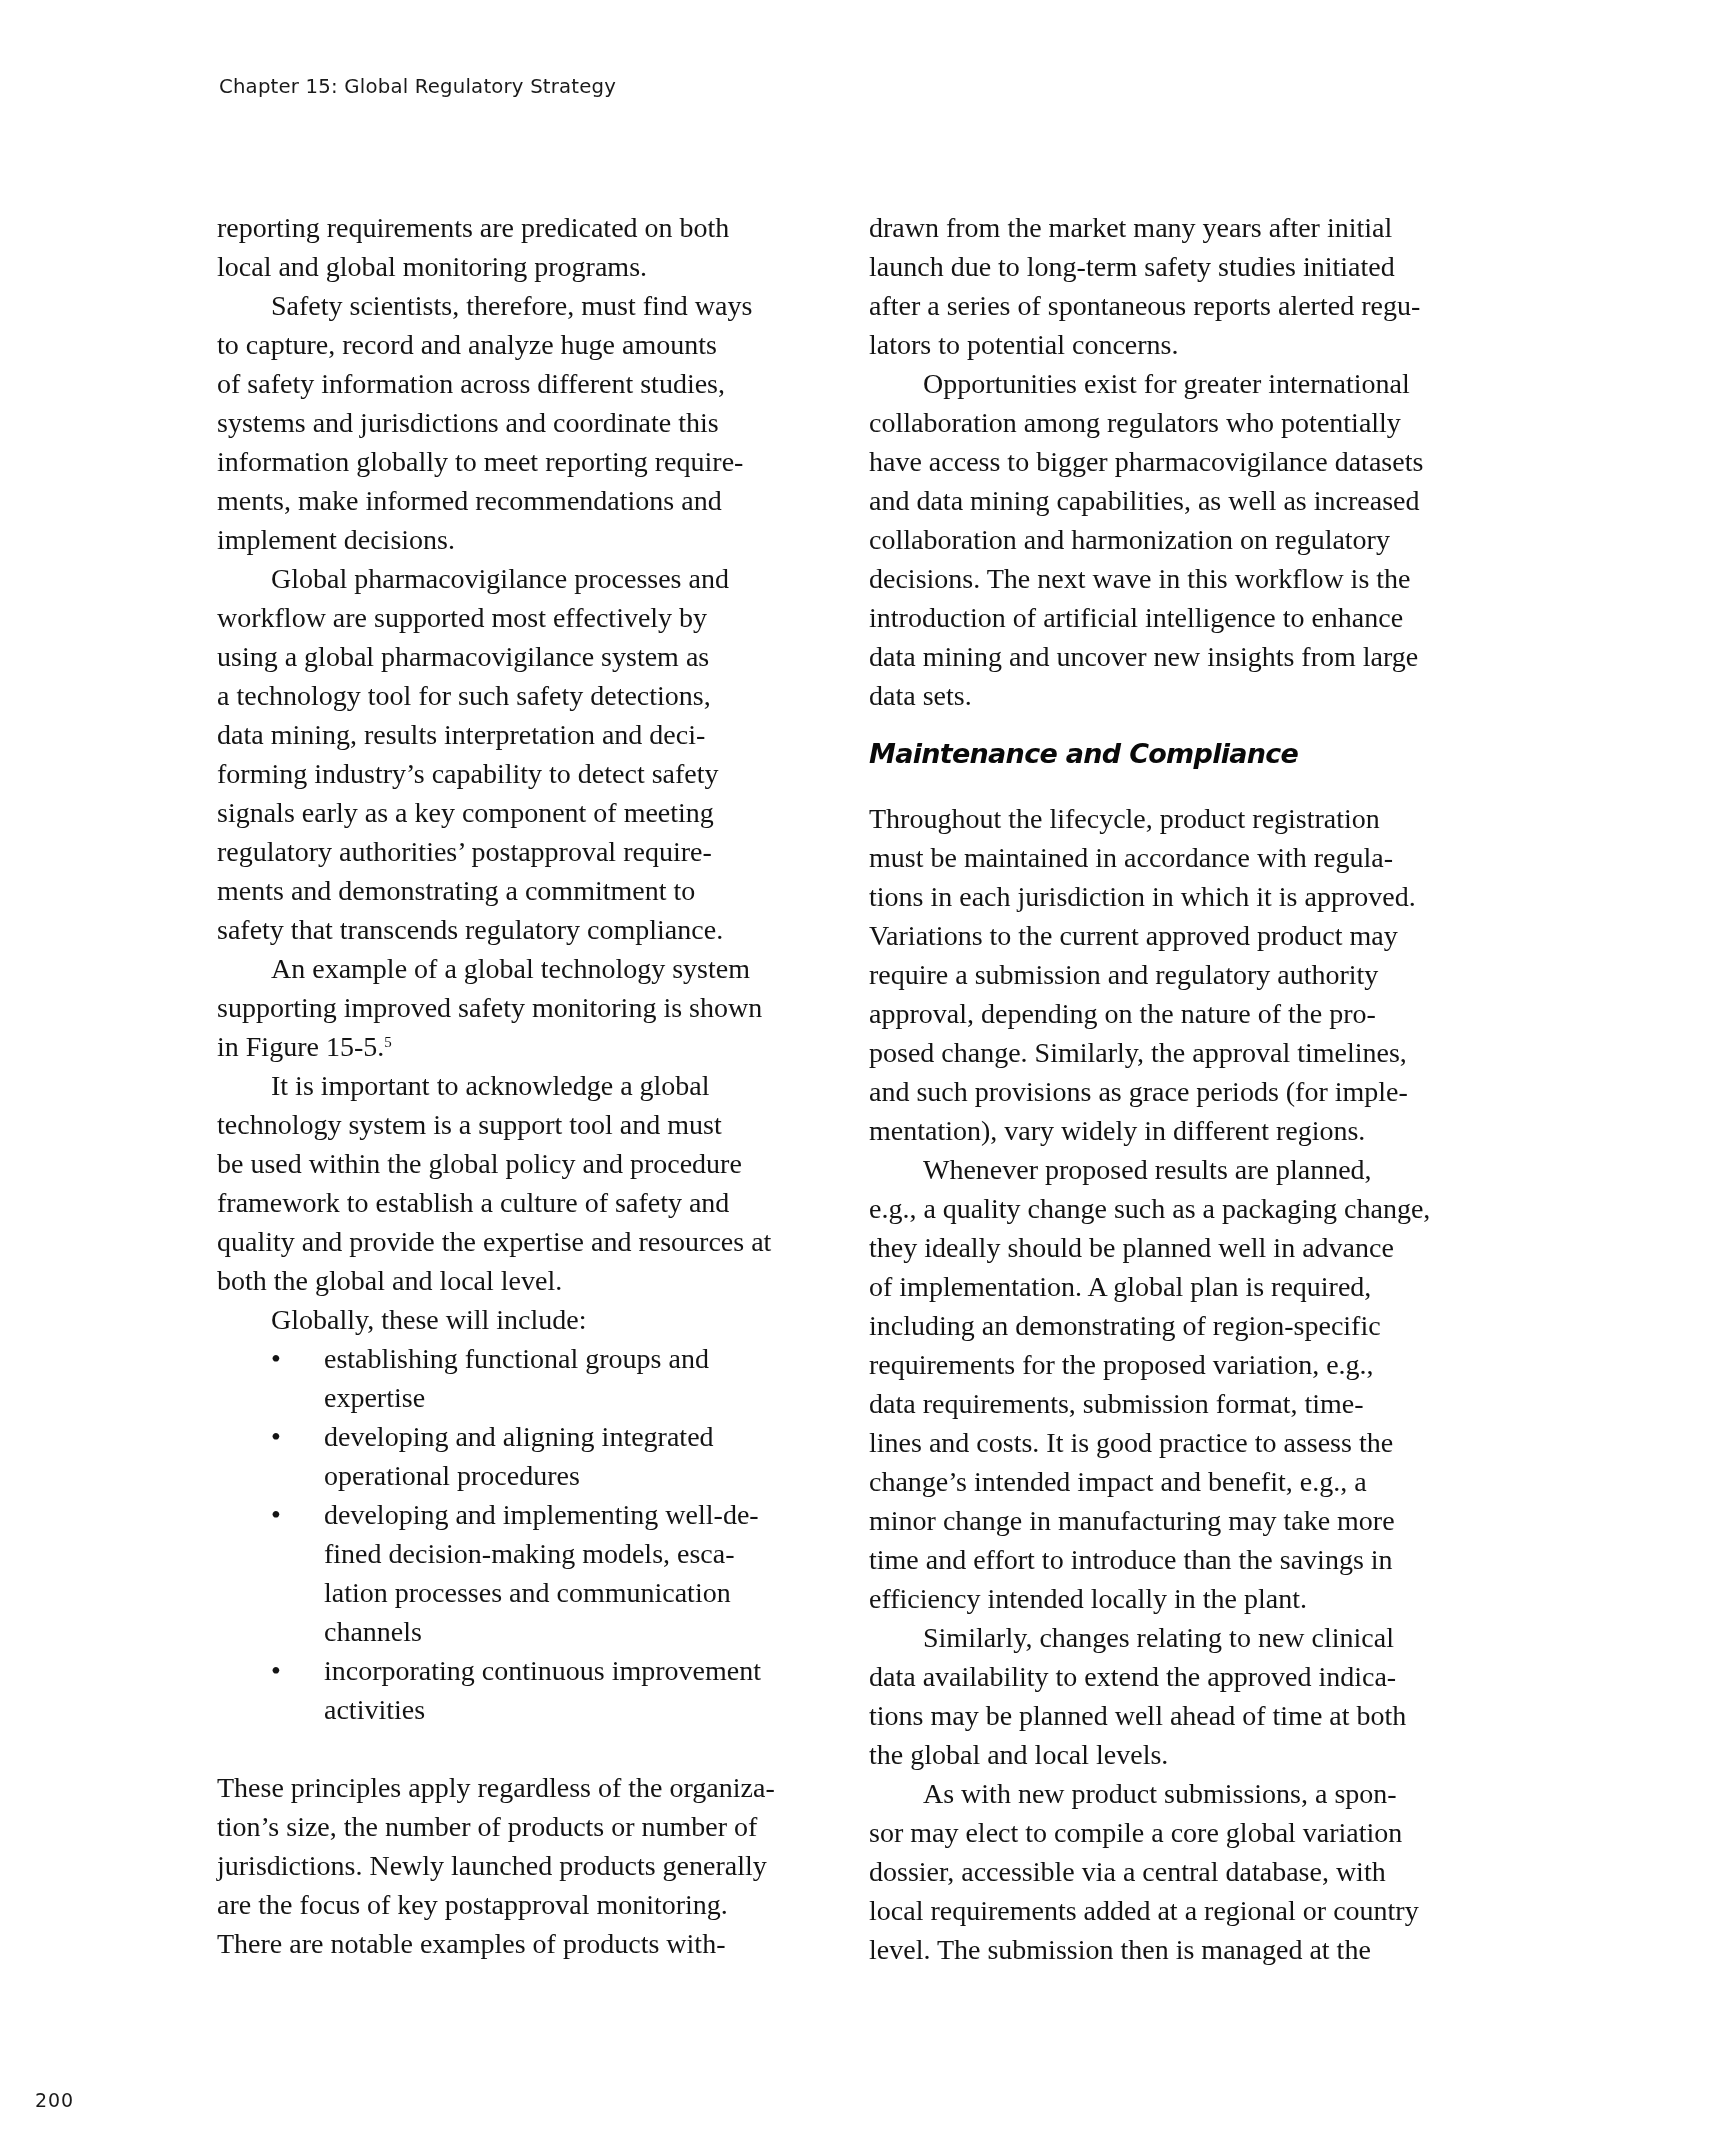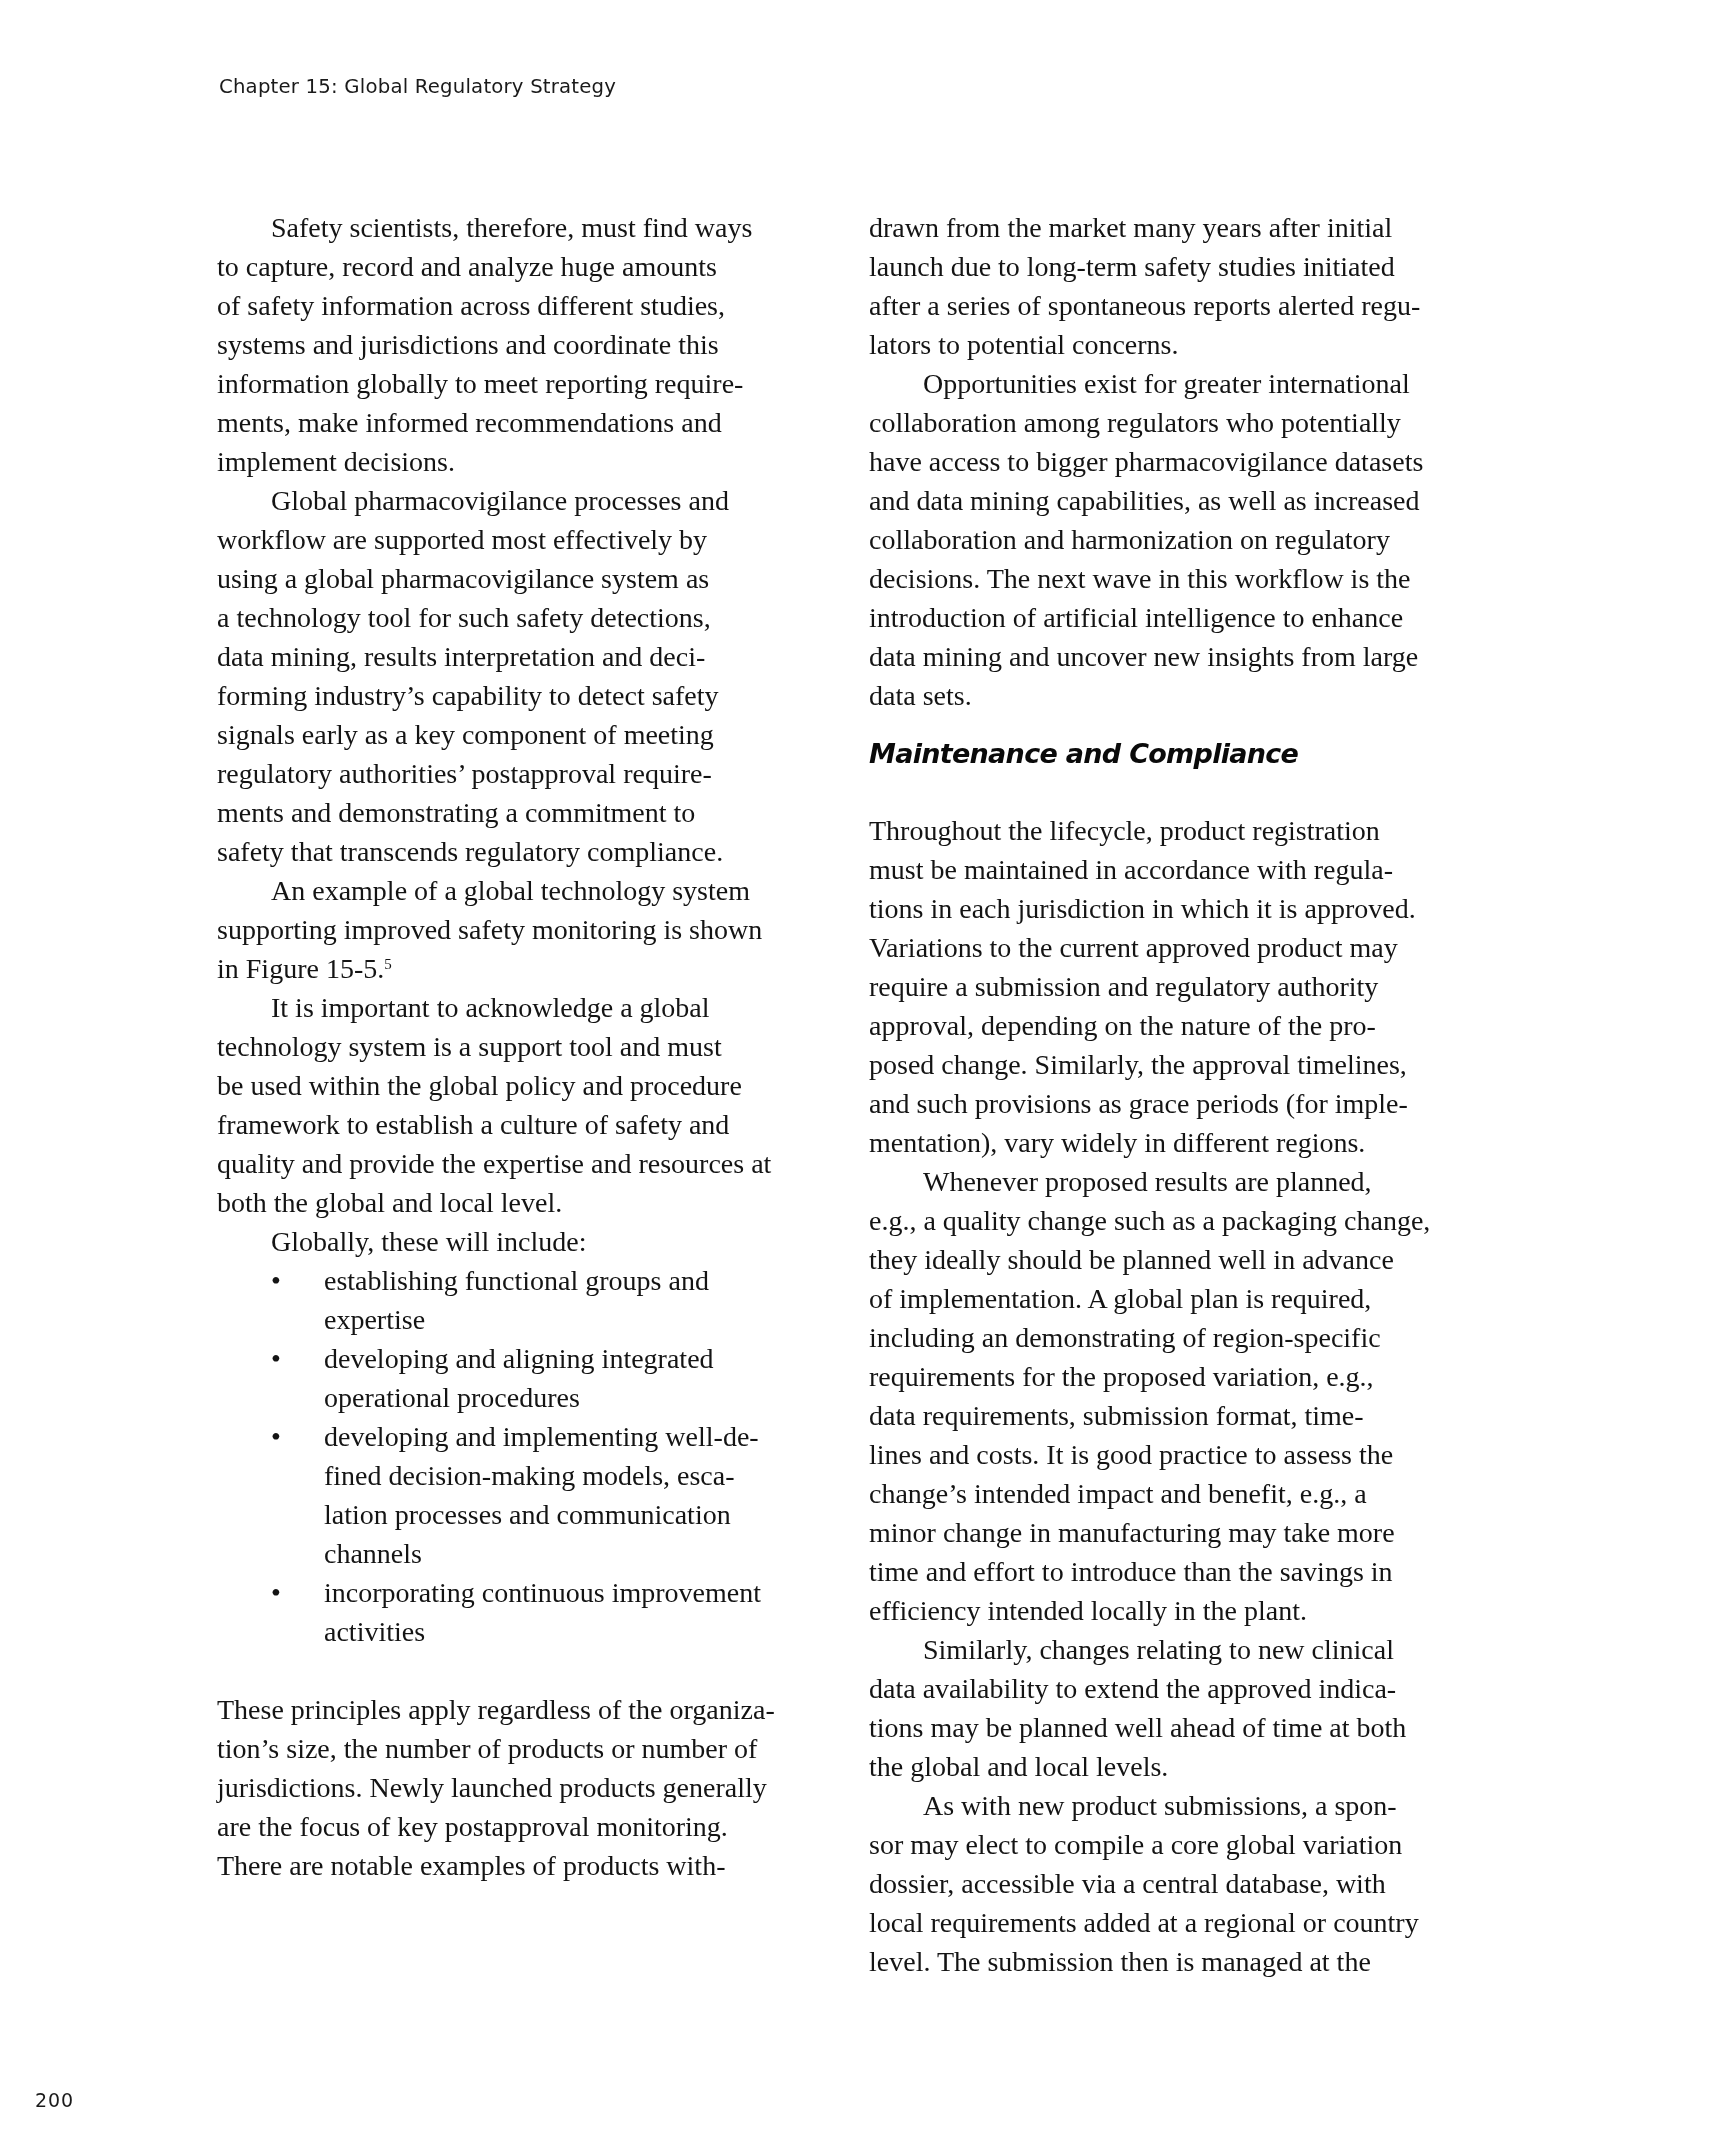--- a/index.html
+++ b/index.html
@@ -72,31 +72,35 @@
   .section-heading {
     display: block;
     font-family: "DejaVu Sans", sans-serif;
     font-weight: bold;
     font-style: italic;
     font-size: 27px;
     letter-spacing: -0.7px;
     height: 39px;
     line-height: 39px;
     margin-top: 19px;
-    margin-bottom: 38px;
+    margin-bottom: 26px;
     color: #0a0a0a;
   }
 </style>
 </head>
 <body>
 
 <div class="running-head">Chapter 15: Global Regulatory Strategy</div>
 
 <div class="column col-left">
 
+  <div>
+    <span class="line">reporting requirements are predicated on both</span>
+    <span class="line">local and global monitoring programs.</span>
+  </div>
 
   <div>
     <span class="line indent">Safety scientists, therefore, must find ways</span>
     <span class="line">to capture, record and analyze huge amounts</span>
     <span class="line">of safety information across different studies,</span>
     <span class="line">systems and jurisdictions and coordinate this</span>
     <span class="line">information globally to meet reporting require-</span>
     <span class="line">ments, make informed recommendations and</span>
     <span class="line">implement decisions.</span>
   </div>

